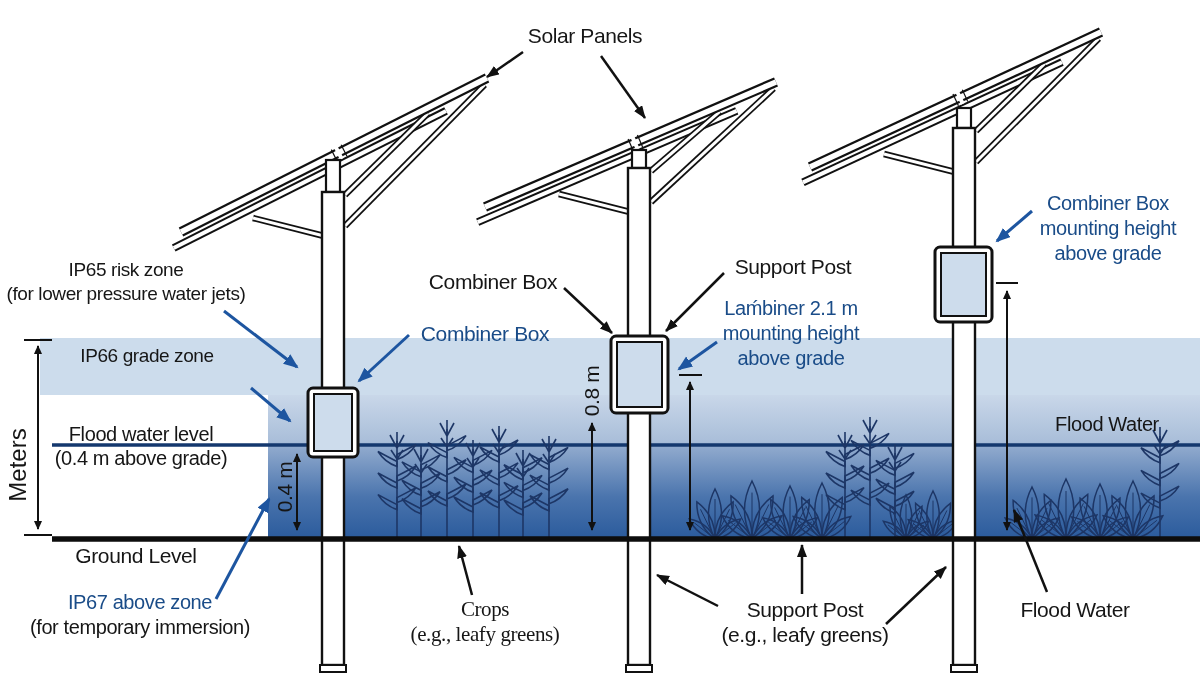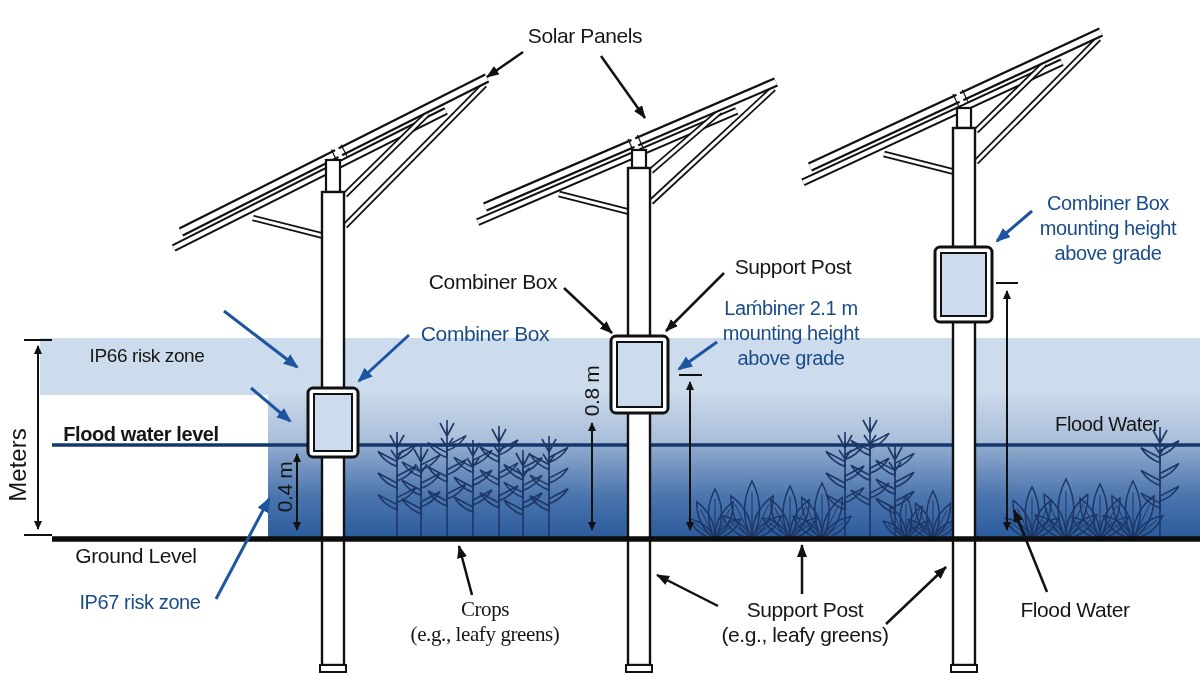--- a/index.html
+++ b/index.html
@@ -418,35 +418,41 @@
       <line x1="251" y1="378" x2="290" y2="411" marker-end="url(#mU)"></line>
       <line x1="409" y1="325" x2="359" y2="371" marker-end="url(#mU)"></line>
       <line x1="717" y1="332" x2="679" y2="359" marker-end="url(#mU)"></line>
       <line x1="1032" y1="201" x2="997" y2="231" marker-end="url(#mU)"></line>
       <line x1="216" y1="589" x2="269" y2="489" marker-end="url(#mU)"></line>
     </g>
   </svg>
 
   <div class="lbl lg" style="left:500px;top:14px;width:170px;">Solar Panels</div>
 
+  <div class="lbl sm" style="left:0px;top:248px;width:252px;">
+    <div>IP65 risk zone</div>
+    <div>(for lower pressure water jets)</div>
+  </div>
 
   <div class="lbl sm" style="left:26px;top:334px;width:242px;">
-    <div>IP66 risk zone</div>
-  </div>
-
-  <div class="lbl" style="left:20px;top:412px;width:242px;font-weight:bold;">
+    <div>IP66 grade zone</div>
+  </div>
+
+  <div class="lbl" style="left:20px;top:412px;width:242px;">
     <div>Flood water level</div>
+    <div>(0.4 m above grade)</div>
   </div>
 
   <div class="lbl rot meters" style="left:-25px;top:441px;width:90px;height:28px;">Meters</div>
 
   <div class="lbl lg" style="left:36px;top:534px;width:200px;text-align:center;">Ground Level</div>
 
   <div class="lbl" style="left:7px;top:580px;width:266px;line-height:25px;">
-    <div class="blue">IP67 risk zone</div>
+    <div class="blue">IP67 above zone</div>
+    <div>(for temporary immersion)</div>
   </div>
 
   <div class="lbl lg" style="left:408px;top:260px;width:170px;">Combiner Box</div>
 
   <div class="lbl lg blue" style="left:400px;top:312px;width:170px;">Combiner Box</div>
 
   <div class="lbl lg" style="left:708px;top:245px;width:170px;">Support Post</div>
 
   <div class="lbl blue" style="left:698px;top:286px;width:186px;line-height:25px;">
     <div>Laḿbiner 2.1 m</div>

